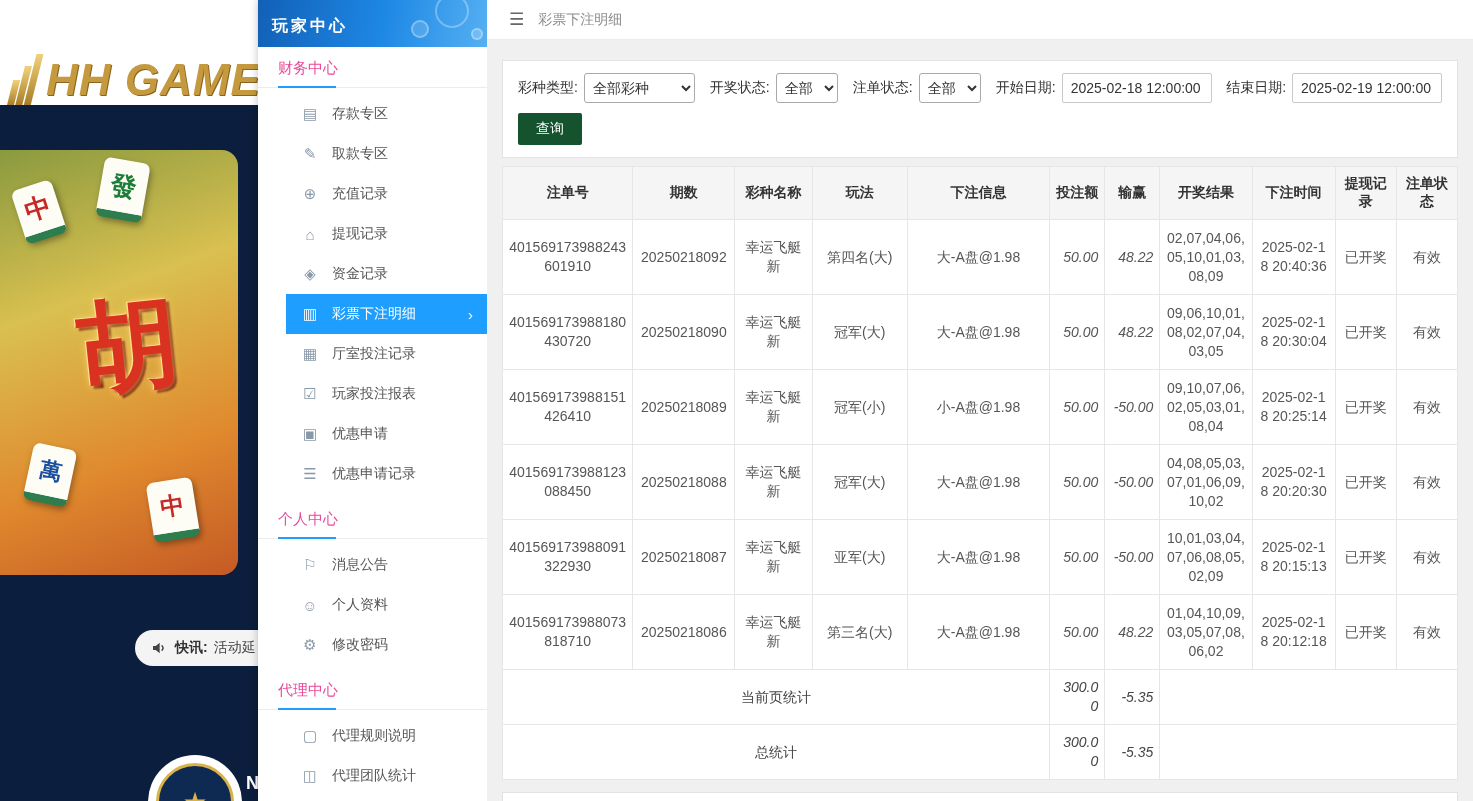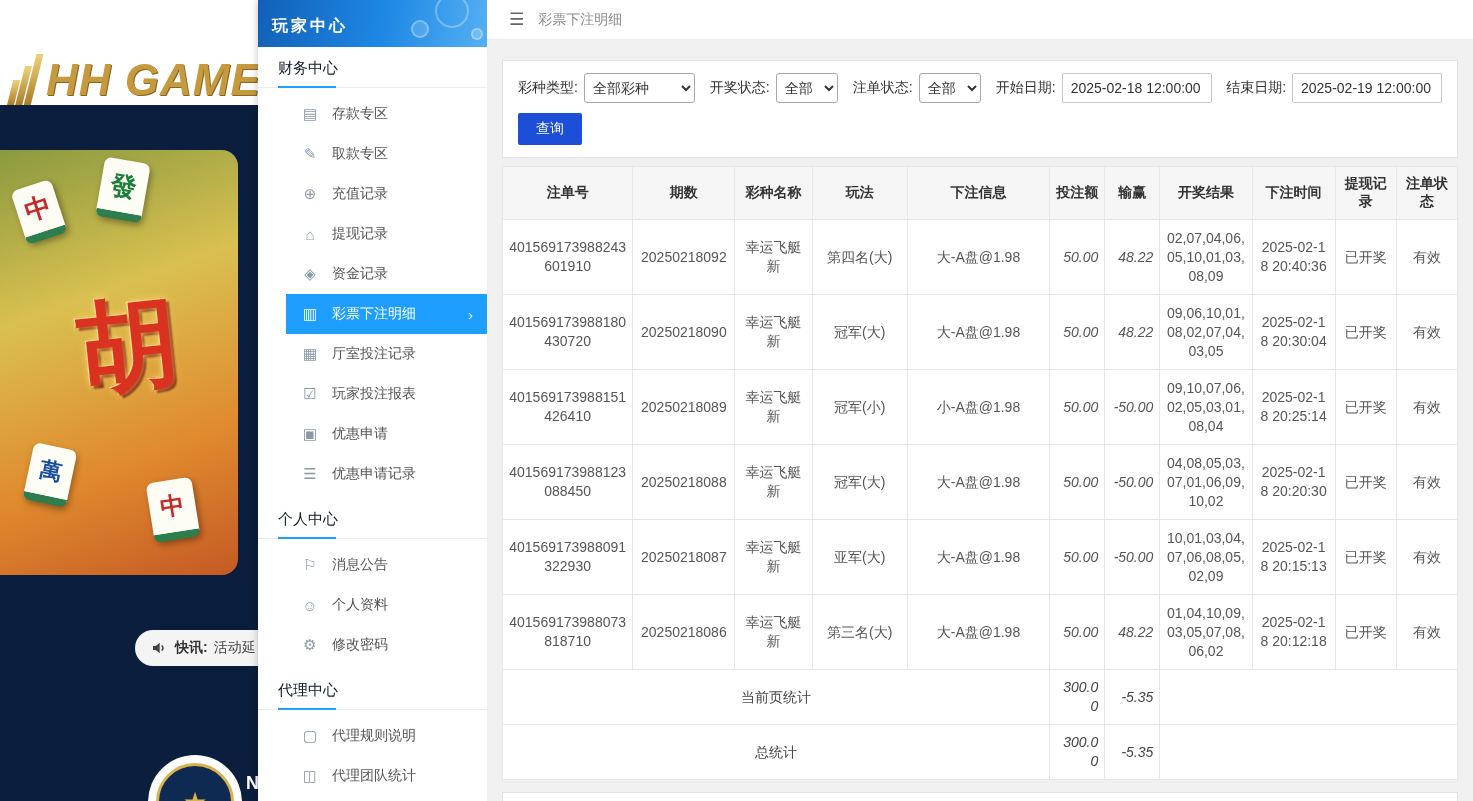--- a/index.html
+++ b/index.html
@@ -52,21 +52,21 @@
              box-shadow:0 0 8px rgba(0,0,0,.25); overflow:hidden; }
   .sb-header { height:47px; background:linear-gradient(100deg,#1260b6 0%,#1e88e5 55%,#55b0f2 100%);
                color:#fff; padding:17px 0 0 14px; position:relative; overflow:hidden;font-family:Liberation Mono, monospace; }
   .sb-header .bub { position:absolute; border:2px solid rgba(255,255,255,.3); border-radius:50%; }
   .sb-header .bub.b1 { width:34px; height:34px; right:18px; top:-6px; }
   .sb-header .bub.b2 { width:18px; height:18px; right:58px; top:20px; background:rgba(255,255,255,.15); }
   .sb-header .bub.b3 { width:12px; height:12px; right:4px; top:28px; background:rgba(255,255,255,.2); }
   .sb-title { font-size:16px; font-weight:bold; letter-spacing:3px; line-height:20px; }
   .sb-sub { font-size:12px; letter-spacing:1.6px; opacity:.9; margin-top:18px; }
 
-  .sb-heading { margin-top:12px; padding:0 0 9px 20px; color:#0f172a; font-size:15px;
+  .sb-heading { margin-top:12px; padding:0 0 9px 20px; color:#ec4899; font-size:15px;
                 border-bottom:1px solid #ececec; position:relative; }
   .sb-heading::after { content:""; position:absolute; left:20px; bottom:-1px; width:58px; height:2px; background:#1E9FFF; }
   .sb-items { padding:6px 0 4px 28px; }
   .sb-item { height:40px; display:flex; align-items:center; font-size:14px; color:#555; cursor:pointer; }
   .sb-item .ico { width:20px; margin:0 12px 0 14px; text-align:center; color:#8a99a8; font-size:15px; }
   .sb-item.active { background:#1E9FFF; color:#fff; }
   .sb-item.active .ico { color:#fff; }
   .sb-item .arrow { margin-left:auto; margin-right:14px; font-size:15px; color:#fff; }
 
   
@@ -78,21 +78,21 @@
 
   .filter-card { margin:20px 15px 0; background:#fff; border:1px solid #e2e2e2; padding:12px 15px; }
   .filter-row { display:flex; align-items:center; flex-wrap:nowrap; }
   .filter-row label { font-size:14px; color:#333; margin-right:6px; white-space:nowrap; }
   .filter-row .gap { width:16px; }
   .filter-row select { height:30px; border:1px solid #a9a9a9; background:#fff; font-size:14px; color:#333;
                        border-radius:3px; padding:1px 4px; }
   .sel-lottery { width:122px; } .sel-small { width:68px; }
   .filter-row input[type=text] { height:30px; border:1px solid #c9c9c9; border-radius:2px;
                                  padding:0 8px; font-size:14px; color:#333; width:150px; }
-  .btn-query { margin-top:10px; height:32px; padding:0 18px; background:#1d4ed8; color:#fff; border:none;
+  .btn-query { margin-top:10px; height:32px; padding:0 18px; background:#14532d; color:#fff; border:none;
                border-radius:2px; font-size:14px; cursor:pointer; }
 
   .table-card { margin:8px 15px 0; background:#fff; }
   table.bets { width:100%; border-collapse:collapse; table-layout:fixed; }
   table.bets th, table.bets td { border:1px solid #e6e6e6; font-size:14px; text-align:center;
                                  padding:8px 6px; word-break:break-all; }
   table.bets th { background:#f5f5f5; color:#333; font-weight:bold; height:42px; }
   table.bets td { color:#565656; line-height:19px; height:75px; }
   table.bets td.num { text-align:right;font-style:italic; }
   table.bets tr.sum td { height:37px; color:#444; }

